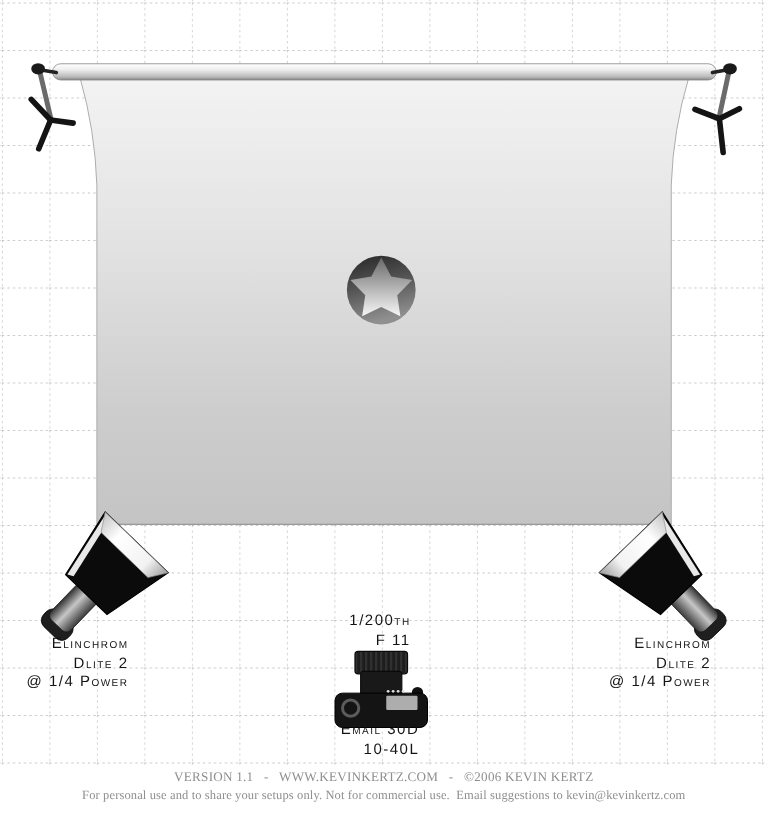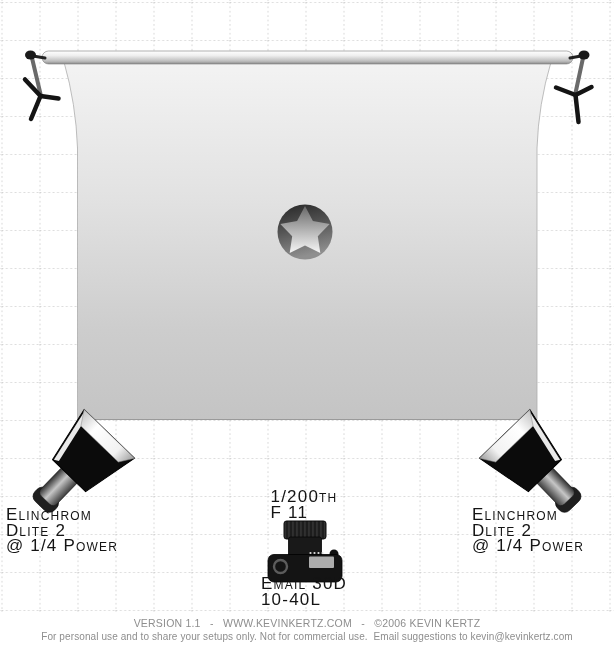--- a/index.html
+++ b/index.html
@@ -2,28 +2,28 @@
 <html><head>
 <meta charset="utf-8">
 <style>
   html,body{margin:0;padding:0;background:#fff;}
   .stage{
     position:relative;width:614px;height:650px;background:#ffffff;overflow:hidden;
     font-family:"Liberation Sans",sans-serif;
   }
   .scene{position:absolute;left:0;top:0;}
   .diagram-label{
-    position:absolute;transform:translateX(-50%);text-align:left;
+    position:absolute;transform:translateX(-50%);text-align:right;
     font-family:"Liberation Sans",sans-serif;
-    font-size:17px;font-variant:small-caps;letter-spacing:1.2px;
+    font-size:12px;font-variant:small-caps;letter-spacing:1.2px;
     color:#141414;line-height:15.5px;white-space:nowrap;
   }
   .footer-line{
     position:absolute;left:50%;transform:translateX(-50%);
-    font-family:Liberation Sans, sans-serif;color:#8e8e8e;white-space:pre;
+    font-family:Liberation Serif, serif;color:#8e8e8e;white-space:pre;
   }
   .footer-line.l1{top:617px;font-size:10.5px;letter-spacing:0.2px;}
   .footer-line.l2{top:631px;font-size:10px;letter-spacing:0.1px;}
 </style>
 </head>
 <body>
 
 <div class="stage">
 
   <svg class="scene" width="614" height="650" viewBox="0 0 614 650">

